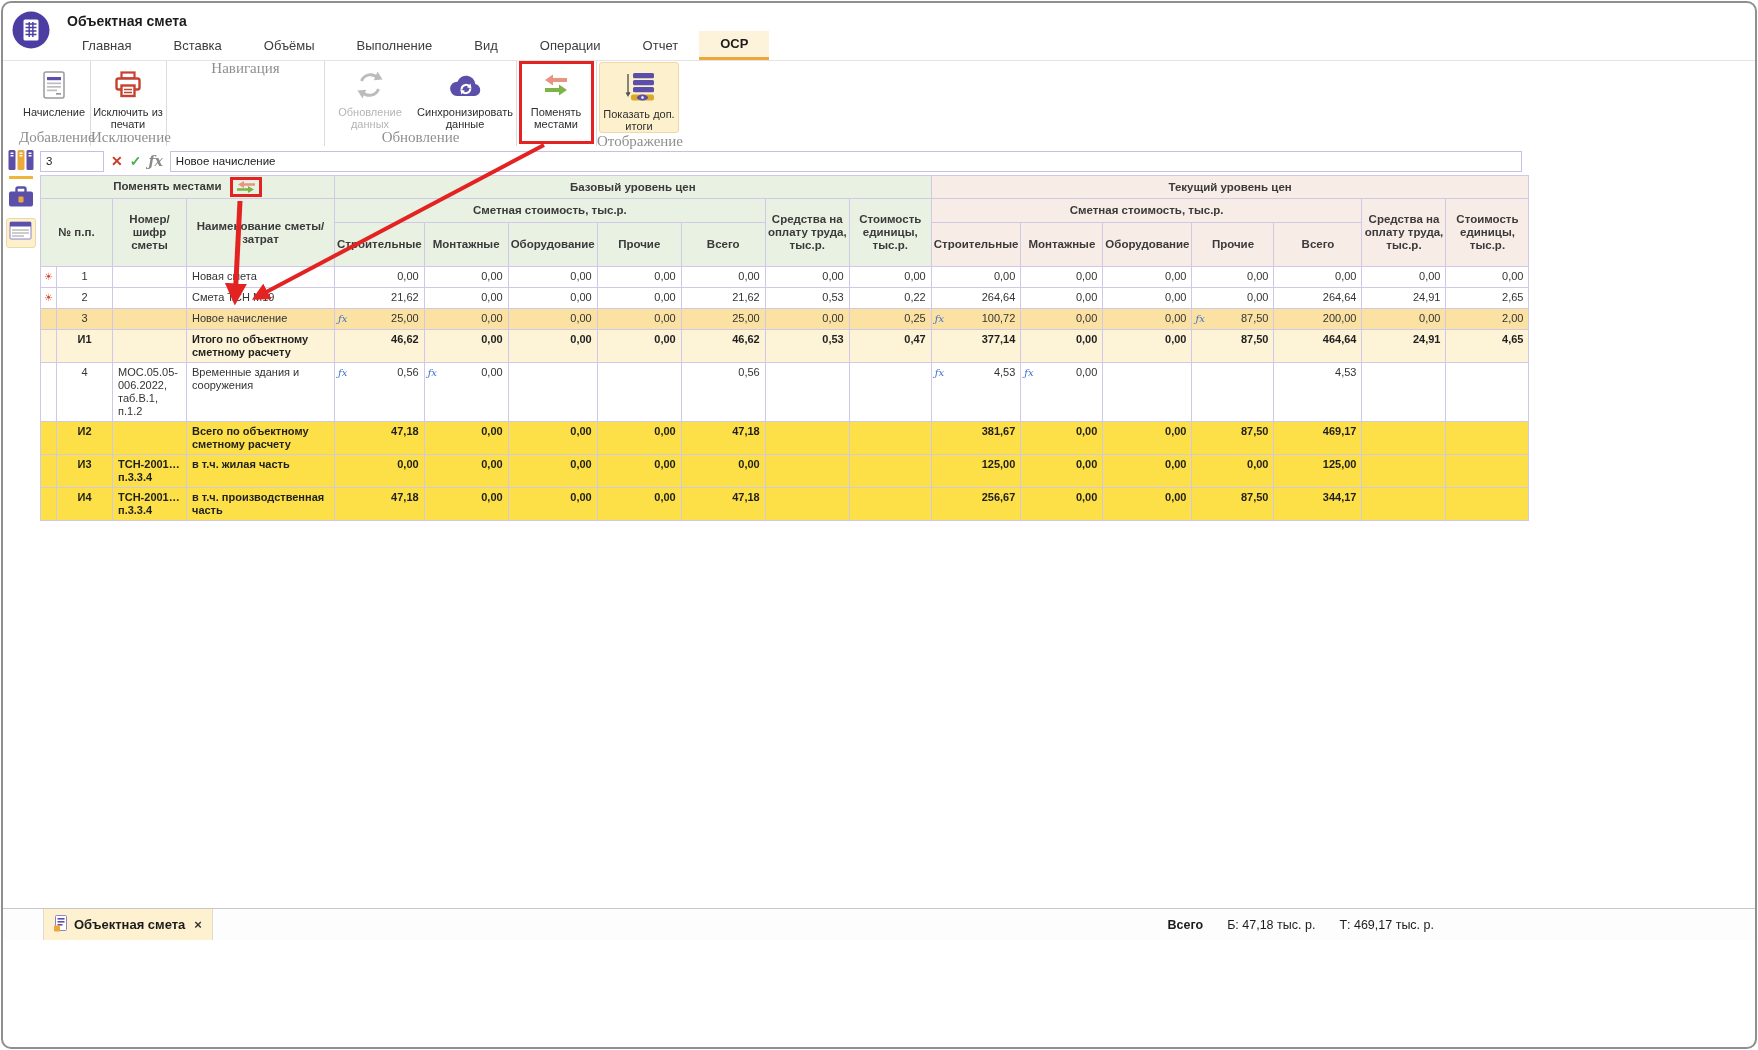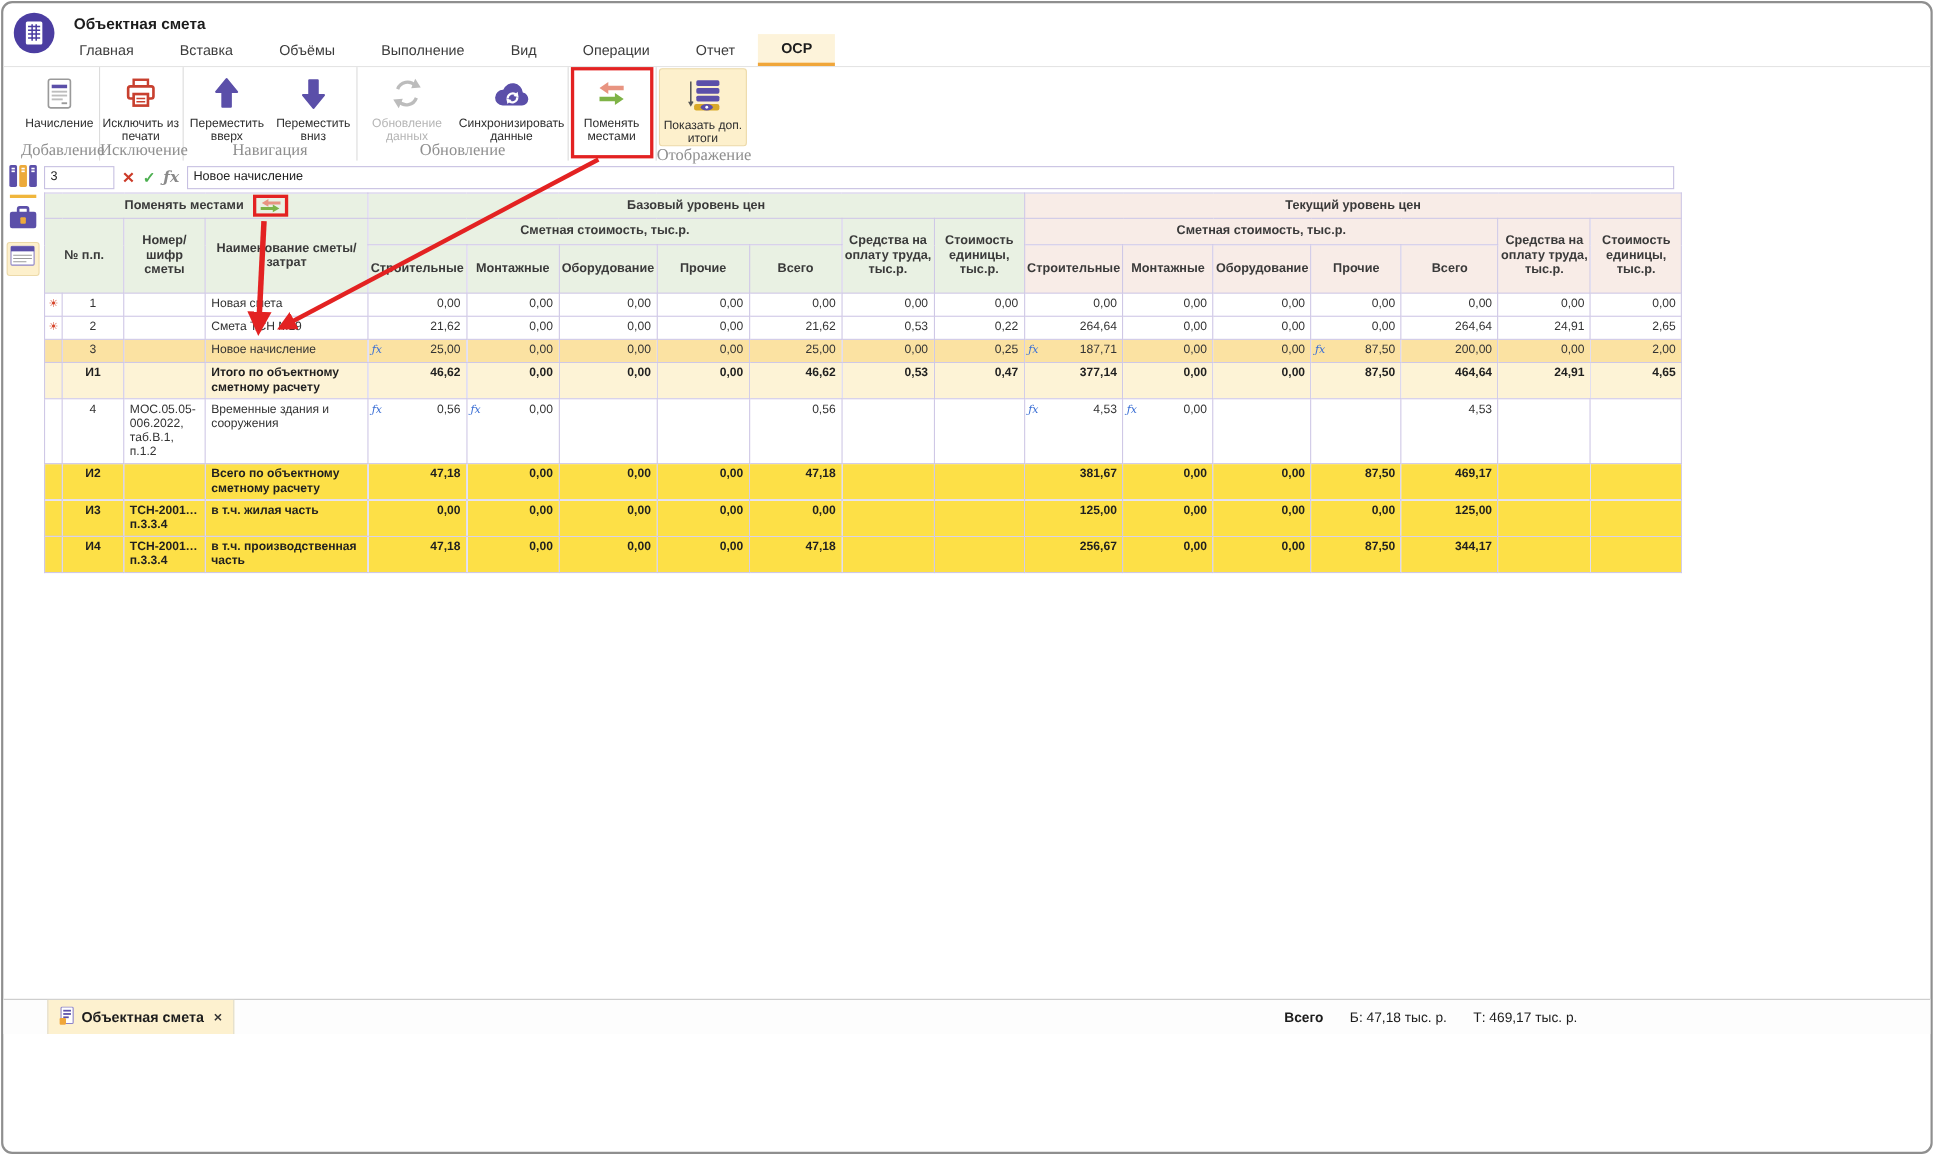--- a/index.html
+++ b/index.html
@@ -9,21 +9,21 @@
     font-family:"Liberation Sans", sans-serif; color:#2b2b2b;
     -webkit-font-smoothing:antialiased;
   }
   .window {
     position:absolute; inset:1px; border:2px solid #8f8f8f; border-radius:10px;
     background:#fff; overflow:hidden;
   }
   
   .logo { position:absolute; left:9px; top:8px; }
   .app-title { position:absolute; left:64px; top:10px; font-size:14px; font-weight:bold; color:#1c1c1c; }
-  .menubar { position:absolute; left:48px; top:28px; height:29px; display:flex; align-items:stretch; }
+  .menubar { position:absolute; left:58px; top:28px; height:29px; display:flex; align-items:stretch; }
   .menu-tab { padding:0 21px; line-height:29px; font-size:13px; color:#3c3c3c; cursor:default; }
   .menu-tab.active { background:#fdf3da; border-bottom:3px solid #f0a63a; font-weight:bold; color:#1c1c1c; line-height:26px; }
   .top-sep { position:absolute; top:57px; left:0; right:0; height:0; border-top:1px solid #e4e4e4; }
   
   .toolbar { position:absolute; top:58px; left:0; height:85px; display:flex;margin-left:16px; }
   .tb-group { display:flex; flex-direction:column; border-right:1px solid #dcdcdc; }
   .tb-group.noborder { border-right:none; }
   .tb-buttons { display:flex; flex:1; }
   .tb-label { height:16px; text-align:center; font-size:15px; color:#8f8f8f; line-height:14px;font-family:Liberation Serif, serif; }
   .tb-btn { display:flex; flex-direction:column; align-items:center; padding-top:3px; font-size:11px; line-height:12px; text-align:center; color:#2e2e2e; cursor:default; }
@@ -131,38 +131,20 @@
               <line x1="13" y1="24.5" x2="21" y2="24.5" stroke="#c8402f" stroke-width="1.5"></line>
             </svg>
           </span>
           <span>Исключить из печати</span>
         </div>
       </div>
       <div class="tb-label">Исключение</div>
     </div>
 
     <div class="tb-group" style="width:158px;">
-      <div class="tb-buttons">
-        <div class="tb-btn" style="width:79px;">
-          <span class="ic">
-            <svg width="34" height="34" viewBox="0 0 34 34">
-              <path d="M17 4 L26.5 15.5 H20.8 V29 H13.2 V15.5 H7.5 Z" fill="#5b4fa9" stroke="#5b4fa9" stroke-width="2" stroke-linejoin="round"></path>
-            </svg>
-          </span>
-          <span>Переместить вверх</span>
-        </div>
-        <div class="tb-btn" style="width:79px;">
-          <span class="ic">
-            <svg width="34" height="34" viewBox="0 0 34 34">
-              <path d="M17 30 L26.5 18.5 H20.8 V5 H13.2 V18.5 H7.5 Z" fill="#5b4fa9" stroke="#5b4fa9" stroke-width="2" stroke-linejoin="round"></path>
-            </svg>
-          </span>
-          <span>Переместить вниз</span>
-        </div>
-      </div>
       <div class="tb-label">Навигация</div>
     </div>
 
     <div class="tb-group" style="width:192px;">
       <div class="tb-buttons">
         <div class="tb-btn disabled" style="width:90px;">
           <span class="ic">
             <svg width="34" height="34" viewBox="0 0 34 34" fill="none">
               <path d="M8.5 13 A 9.5 9.5 0 0 1 24.5 9.8" stroke="#bcbcbc" stroke-width="3"></path>
               <polygon points="24.5,3.5 29.5,11.5 20.8,12.2" fill="#bcbcbc"></polygon>
@@ -370,21 +352,21 @@
           <td class="numc">3</td>
           <td class="code"></td>
           <td class="name">Новое начисление</td>
           <td class="val"><span class="fx-mark">ƒx</span><span>25,00</span></td>
           <td class="val"><span>0,00</span></td>
           <td class="val"><span>0,00</span></td>
           <td class="val"><span>0,00</span></td>
           <td class="val"><span>25,00</span></td>
           <td class="val"><span>0,00</span></td>
           <td class="val"><span>0,25</span></td>
-          <td class="val"><span class="fx-mark">ƒx</span><span>187,71</span></td>
+          <td class="val"><span class="fx-mark">ƒx</span><span>100,72</span></td>
           <td class="val"><span>0,00</span></td>
           <td class="val"><span>0,00</span></td>
           <td class="val"><span class="fx-mark">ƒx</span><span>87,50</span></td>
           <td class="val"><span>200,00</span></td>
           <td class="val"><span>0,00</span></td>
           <td class="val"><span>2,00</span></td>
         </tr>
         <tr class="row-cream">
           <td class="marker"></td>
           <td class="numc">И1</td>

